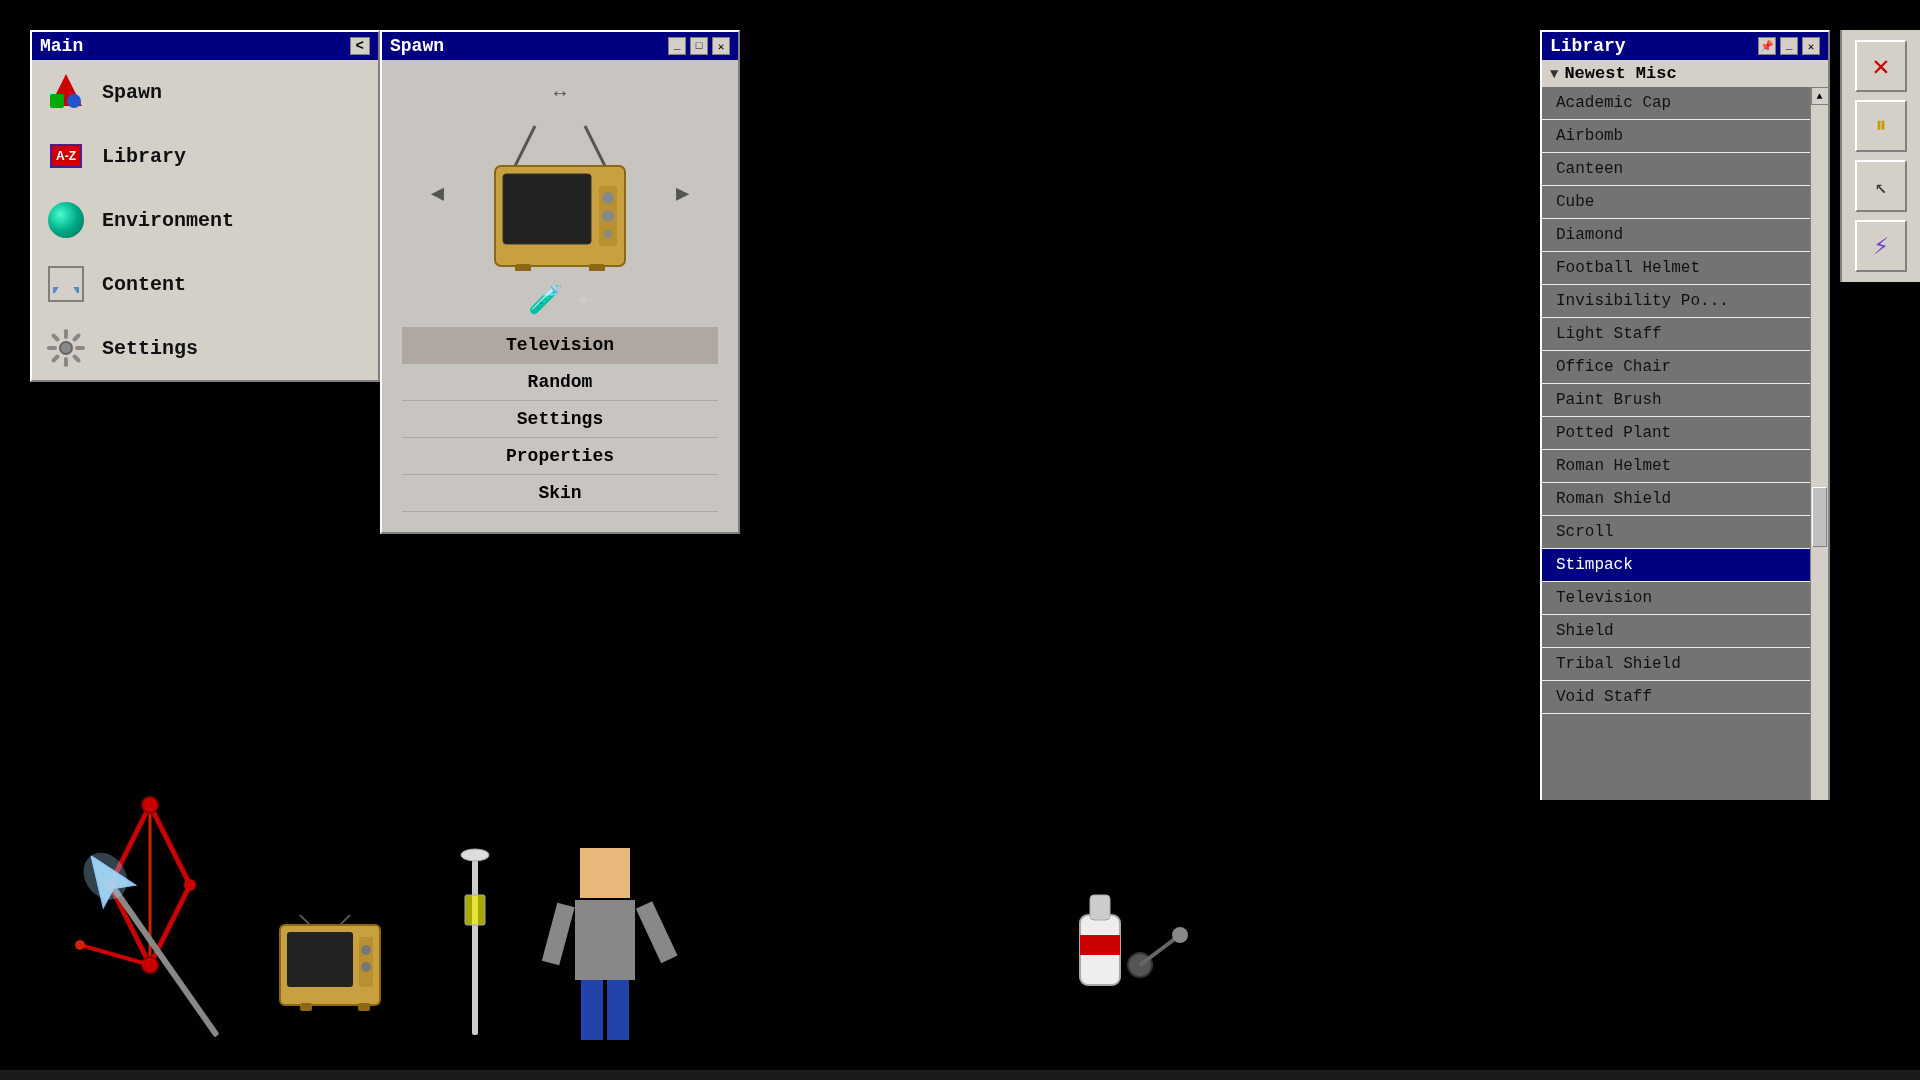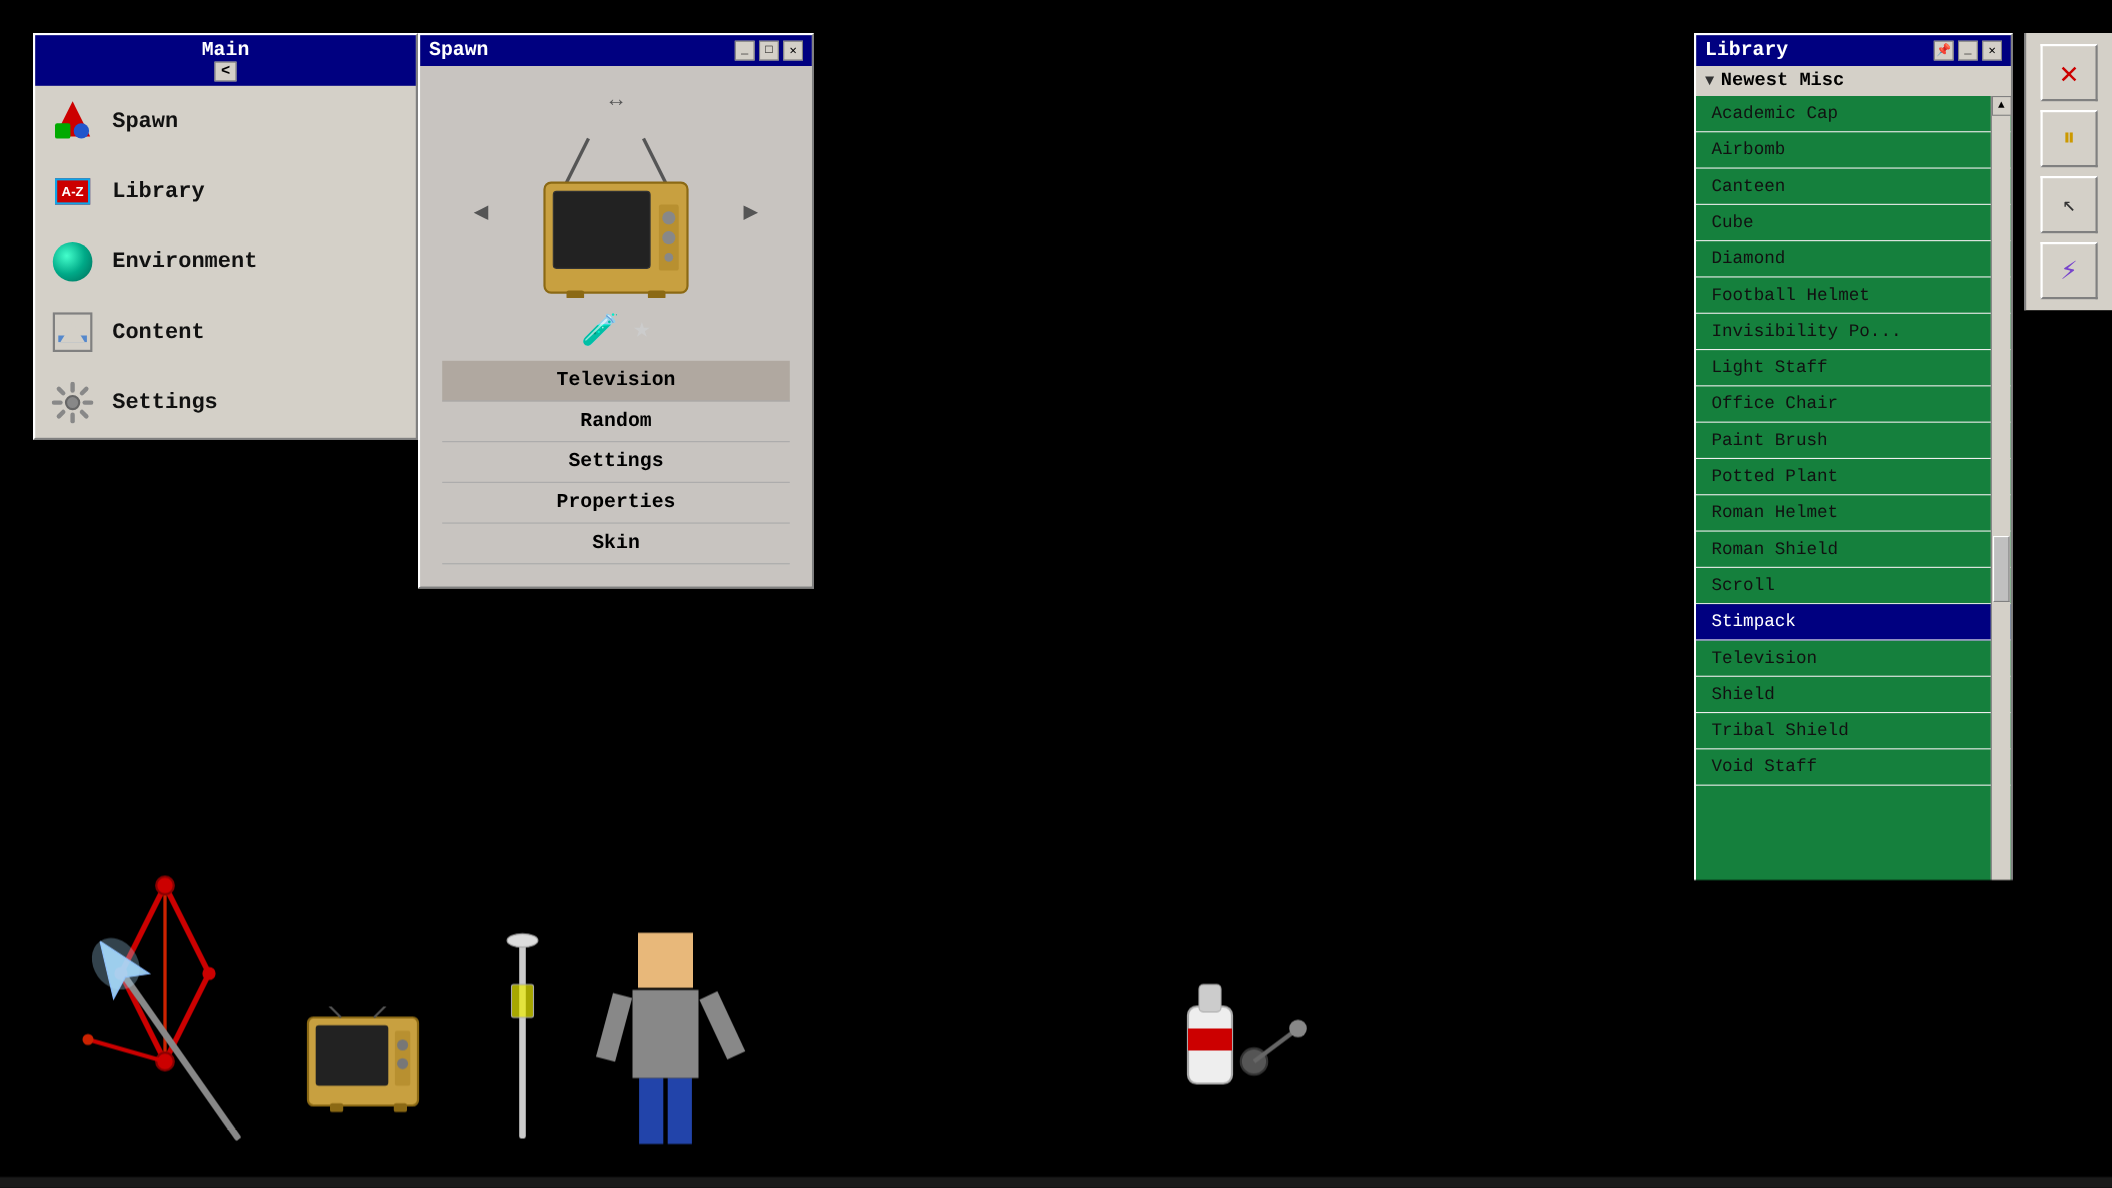--- a/index.html
+++ b/index.html
@@ -32,21 +32,20 @@
     }
     .main-panel-title {
       background: #000080;
       color: white;
       padding: 4px 8px;
       font-size: 18px;
       font-weight: bold;
       display: flex;
       align-items: center;
       justify-content: space-between;
-      flex-direction: column;
     }
     .panel-item {
       display: flex;
       align-items: center;
       padding: 10px 12px;
       gap: 14px;
       cursor: pointer;
       font-size: 20px;
       font-weight: bold;
       color: #111;
@@ -55,21 +54,21 @@
       width: 44px; height: 44px;
       display: flex; align-items: center; justify-content: center;
     }
 
     .icon-library {
       background: #cc0000;
       color: white;
       font-size: 12px;
       font-weight: bold;
       padding: 3px 4px;
-      border: 2px solid #0ea5e9;
+      border: 2px solid #4c1d95;
       font-family: sans-serif;
     }
 
     .icon-env {
       width: 36px; height: 36px;
       border-radius: 50%;
       background: radial-gradient(circle at 35% 35%, #4fc, #0a8, #065);
     }
 
     
@@ -157,21 +156,21 @@
     .library-panel {
       position: absolute;
       top: 30px; right: 90px;
       width: 290px;
       background: #d4d0c8;
       border: 2px solid #808080;
       border-top: 2px solid #fff;
       border-left: 2px solid #fff;
     }
     .library-content {
-      background: #15803d;
+      background: #737373;
       overflow-y: hidden;
       height: 800px;
       position: relative;
     }
     .library-header {
       display: flex;
       align-items: center;
       background: #d4d0c8;
       padding: 4px 8px;
       font-size: 15px;

